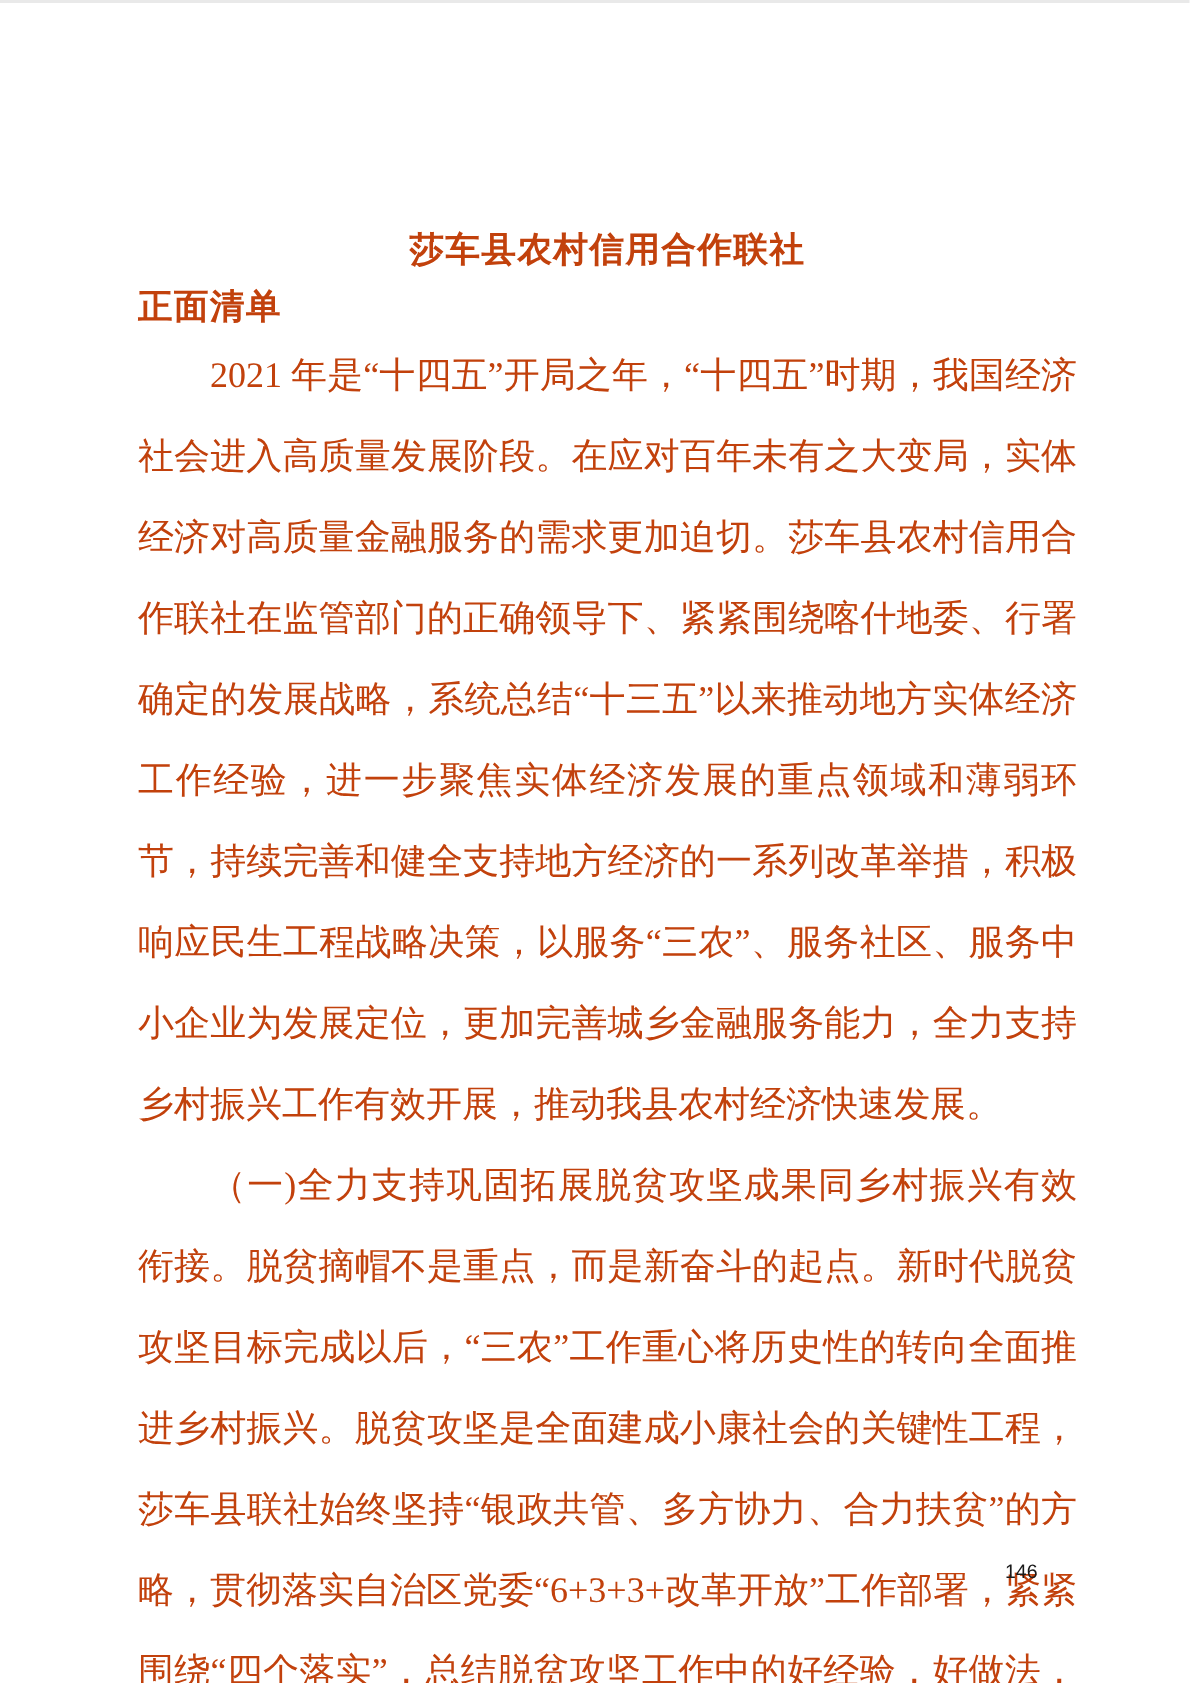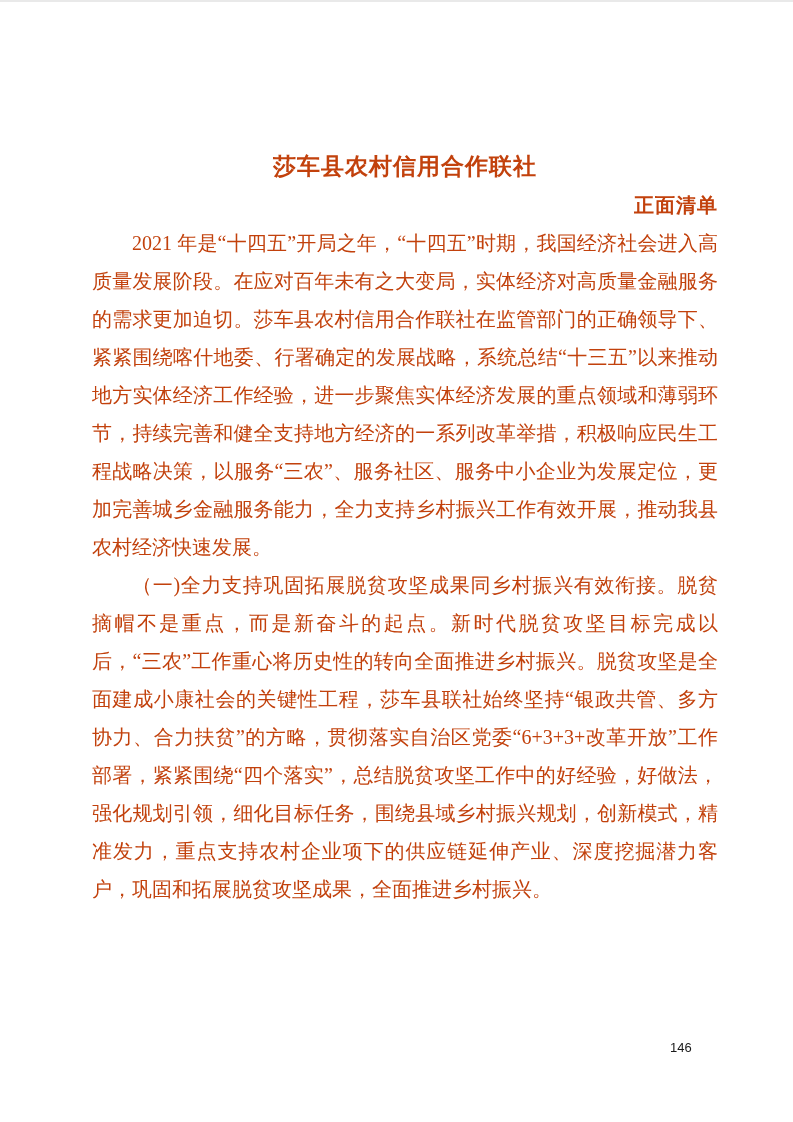--- a/index.html
+++ b/index.html
@@ -31,30 +31,30 @@
   .doc-title {
     margin: 0;
     font-size: 23px;
     font-weight: bold;
     line-height: 38px;
     text-align: center;
     letter-spacing: 1px;
   }
   .doc-subtitle {
     margin: 0;
-    font-size: 20px;
+    font-size: 23px;
     font-weight: bold;
     line-height: 38px;
-    text-align: right;
+    text-align: left;
     letter-spacing: 1px;
   }
   .para {
     margin: 0;
-    font-size: 20px;
-    line-height: 38px;
+    font-size: 24px;
+    line-height: 54px;
     text-align: justify;
     text-indent: 2em;
     word-break: break-all;
   }
   .para strong {
     font-weight: normal;
   }
   .page-number {
     position: absolute;
     top: 1038px;

